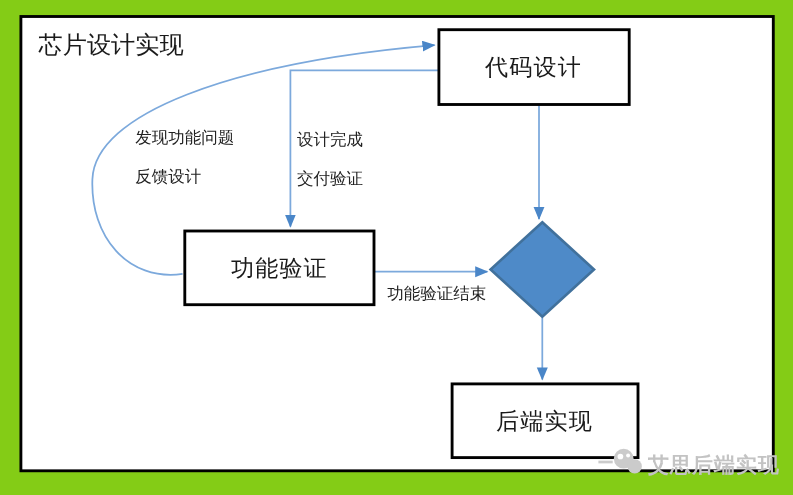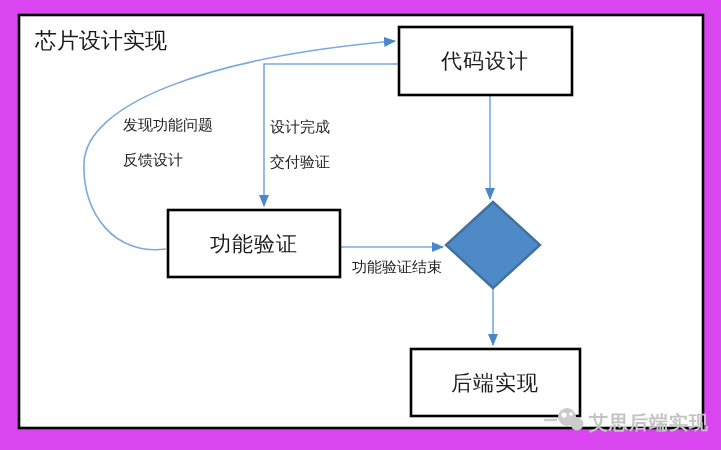--- a/index.html
+++ b/index.html
@@ -5,21 +5,21 @@
   html, body {
     margin: 0;
     padding: 0;
     background: #ffffff;
     font-family: "DejaVu Serif", serif;
   }
   .stage {
     position: relative;
     width: 721px;
     height: 450px;
-    background: #d946ef;
+    background: #84cc16;
     overflow: hidden;
   }
   svg { display: block; }
 
   .frame   { fill: #ffffff; stroke: #000000; stroke-width: 2.6; }
   .conn    { fill: none; stroke: #7CA9DC; stroke-width: 1.6; }
   .node    { fill: #ffffff; stroke: #000000; stroke-width: 2.6; }
   .diamond { fill: #4E8AC8; stroke: #41719C; stroke-width: 2.4; }
 
   .title-text {

